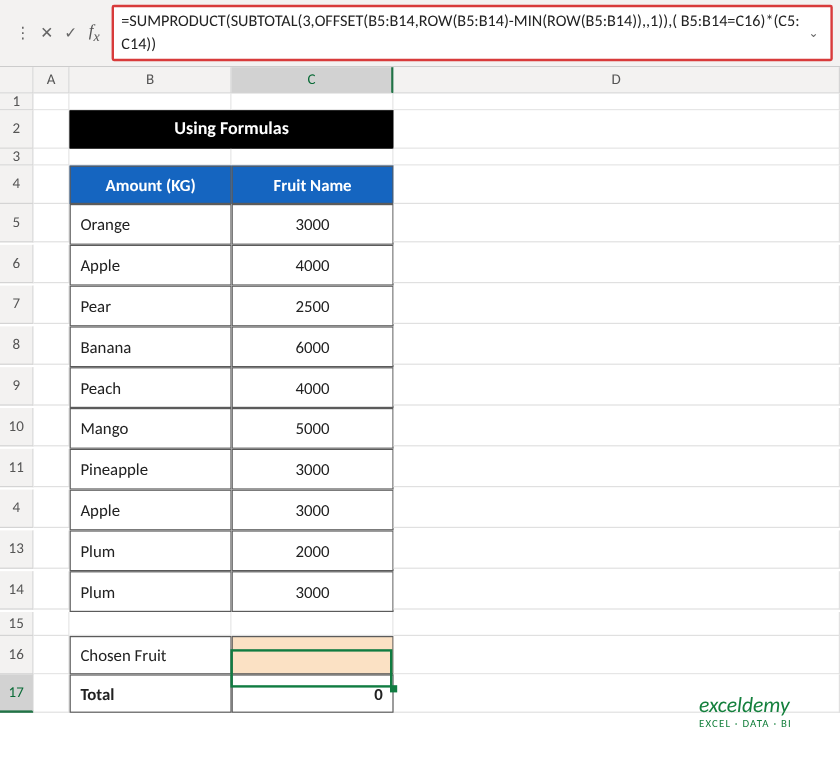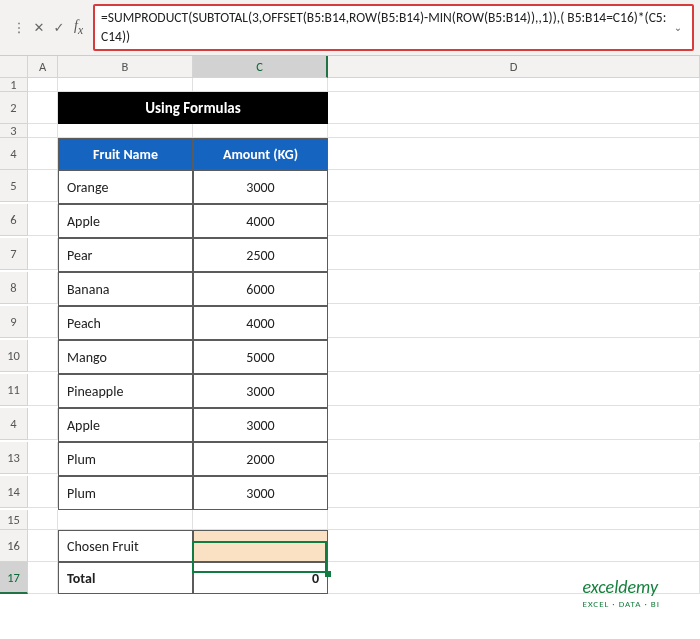--- a/index.html
+++ b/index.html
@@ -90,22 +90,22 @@
   <div class="cell r-tall"></div>
 
   <div class="row-h r-short">3</div>
   <div class="cell r-short"></div>
   <div class="cell r-short"></div>
   <div class="cell r-short"></div>
   <div class="cell r-short"></div>
 
   <div class="row-h r-tall">4</div>
   <div class="cell r-tall"></div>
+  <div class="th r-tall">Amount (KG)</div>
   <div class="th r-tall">Fruit Name</div>
-  <div class="th r-tall">Amount (KG)</div>
   <div class="cell r-tall"></div>
 
   <div class="row-h r-tall">5</div>
   <div class="cell r-tall"></div>
   <div class="td r-tall">Orange</div>
   <div class="td center r-tall">3000</div>
   <div class="cell r-tall"></div>
 
   <div class="row-h r-tall">6</div>
   <div class="cell r-tall"></div>

